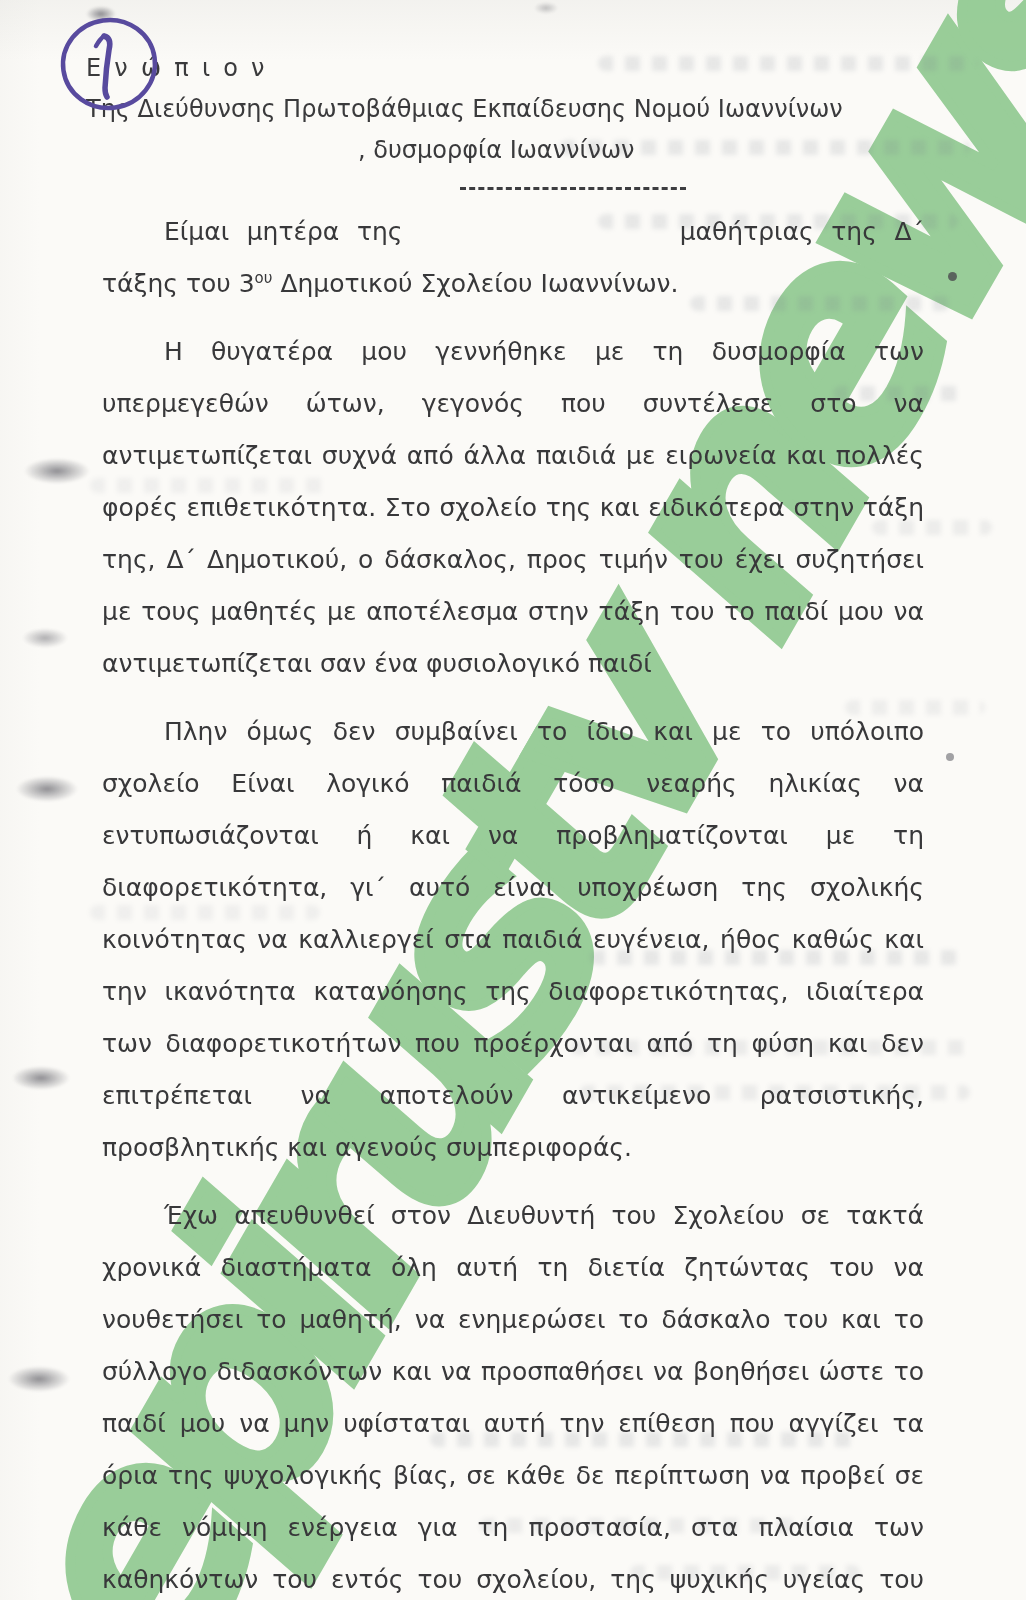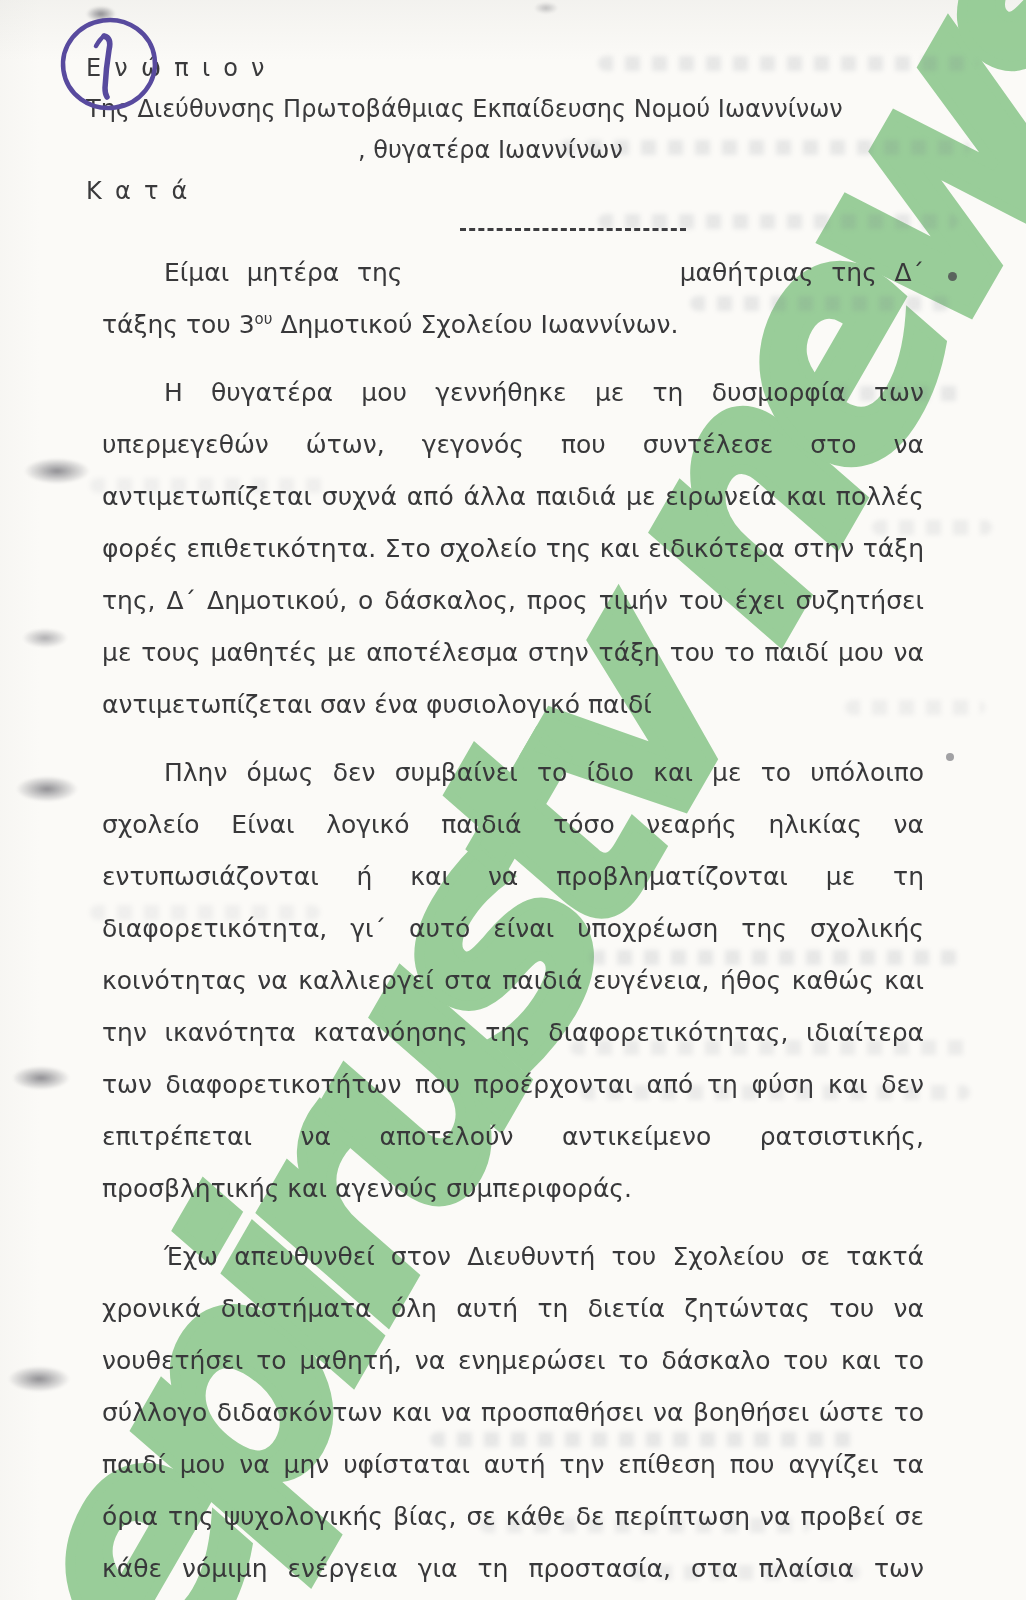--- a/index.html
+++ b/index.html
@@ -151,22 +151,21 @@
   <svg class="page-num" viewBox="0 0 112 112" role="img" aria-label="1">
     <ellipse cx="57" cy="58" rx="46" ry="44" fill="none" stroke="#584a9e" stroke-width="4.5" transform="rotate(-8 57 58)"></ellipse>
     <path d="M52 30 q8 2 5 14 q-3 18 -4 38 q0 6 2 9" fill="none" stroke="#584a9e" stroke-width="5.5" stroke-linecap="round"></path>
     <path d="M44 40 q4 -7 8 -10" fill="none" stroke="#584a9e" stroke-width="4.5" stroke-linecap="round"></path>
   </svg>
 
   <div class="content">
 
     <div class="hdr spaced">Ενώπιον</div>
     <div class="hdr">Της Διεύθυνσης Πρωτοβάθμιας Εκπαίδευσης Νομού Ιωαννίνων</div>
-    <div class="hdr"><span class="redact redact-name"></span><span>, θυγατέρα Ιωαννίνων</span></div>
-    <div class="hdr spaced">Κατά</div>
+    <div class="hdr"><span class="redact redact-name"></span><span>, δυσμορφία Ιωαννίνων</span></div>
 
     <div class="sep"></div>
 
     <p class="para"><span>Είμαι μητέρα της</span>
       <span class="redact gap-inline"></span>
       <span>μαθήτριας της Δ΄ τάξης του 3</span><sup>ου</sup>
       <span>Δημοτικού Σχολείου Ιωαννίνων.</span></p>
 
     <p class="para">Η θυγατέρα μου γεννήθηκε με τη δυσμορφία των υπερμεγεθών ώτων, γεγονός που συντέλεσε στο να αντιμετωπίζεται συχνά από άλλα παιδιά με ειρωνεία και πολλές φορές επιθετικότητα. Στο σχολείο της και ειδικότερα στην τάξη της, Δ΄ Δημοτικού, ο δάσκαλος, προς τιμήν του έχει συζητήσει με τους μαθητές με αποτέλεσμα στην τάξη του το παιδί μου να αντιμετωπίζεται σαν ένα φυσιολογικό παιδί</p>
     <p class="para">Πλην όμως δεν συμβαίνει το ίδιο και με το υπόλοιπο σχολείο Είναι λογικό παιδιά τόσο νεαρής ηλικίας να εντυπωσιάζονται ή και να προβληματίζονται με τη διαφορετικότητα, γι΄ αυτό είναι υποχρέωση της σχολικής κοινότητας να καλλιεργεί στα παιδιά ευγένεια, ήθος καθώς και την ικανότητα κατανόησης της διαφορετικότητας, ιδιαίτερα των διαφορετικοτήτων που προέρχονται από τη φύση και δεν επιτρέπεται να αποτελούν αντικείμενο ρατσιστικής, προσβλητικής και αγενούς συμπεριφοράς.</p>

